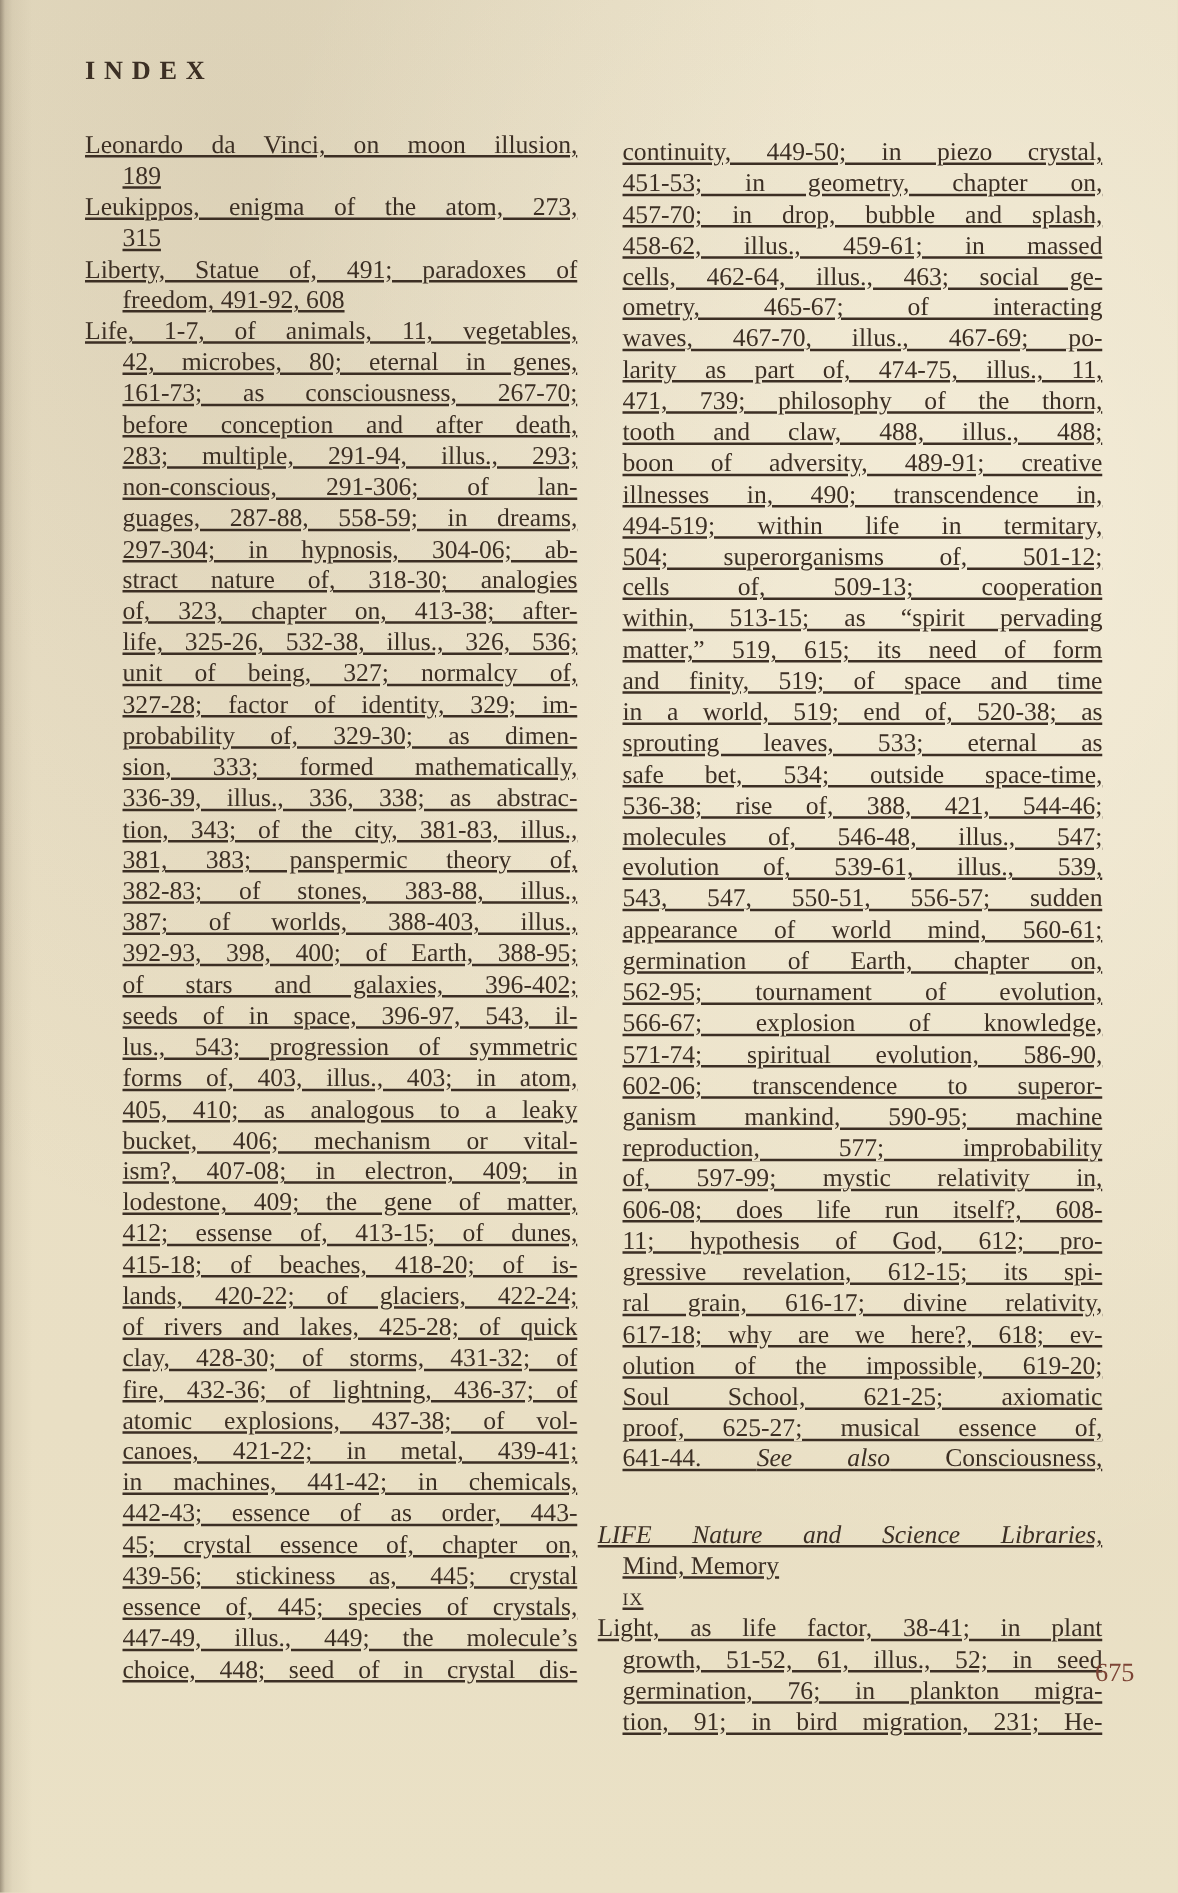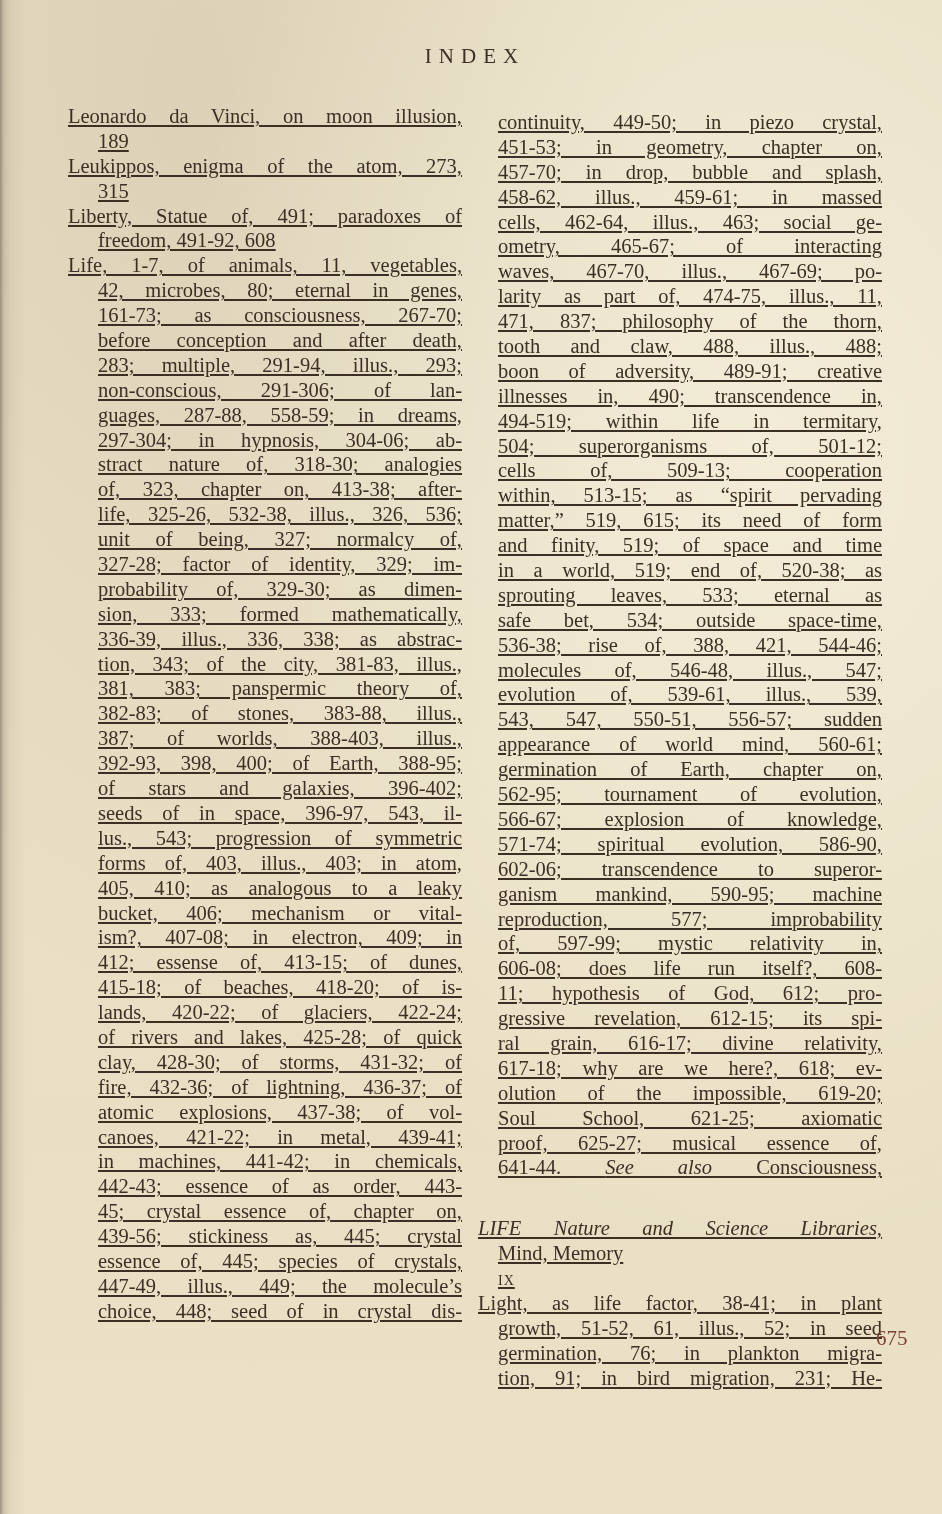--- a/index.html
+++ b/index.html
@@ -12,22 +12,21 @@
     position:absolute;inset:0;
     color:var(--ink,#3c2f24);
     background:
       linear-gradient(90deg, rgba(86,72,56,0.50) 0px, rgba(120,104,84,0.22) 4px, rgba(140,124,100,0.10) 10px, rgba(0,0,0,0) 26px),
       radial-gradient(ellipse at 82% 28%, rgba(255,251,238,0.45), rgba(255,251,238,0) 55%),
       radial-gradient(ellipse at 20% 8%, rgba(120,104,82,0.10), rgba(120,104,82,0) 45%),
       linear-gradient(180deg, #e7ddc2 0%, #eae0c6 35%, #e9dfc4 75%, #eae1c6 100%);
   }
   .hdr{
     position:absolute;top:44px;left:68px;width:814px;
-    text-align:center;
-    font-size:21px;font-weight:400;letter-spacing:7px;
+    font-size:21px;font-weight:700;letter-spacing:7px;
     color:var(--ink,#3c2f24);
   }
   .col{position:absolute;font-size:20.5px;text-decoration:underline;}
   .col-left{left:68px;top:104px;width:394px;}
   .col-right{left:478px;top:110px;width:404px;}
   .ln{
     height:24.9px;line-height:24.9px;overflow:hidden;
     text-align:left;white-space:normal;
   }
   .ln.j{text-align:justify;}
@@ -74,20 +73,21 @@
       <div class="ln ind j">382-83; of stones, 383-88, illus.,</div>
       <div class="ln ind j">387; of worlds, 388-403, illus.,</div>
       <div class="ln ind j">392-93, 398, 400; of Earth, 388-95;</div>
       <div class="ln ind j">of stars and galaxies, 396-402;</div>
       <div class="ln ind j">seeds of in space, 396-97, 543, il-</div>
       <div class="ln ind j">lus., 543; progression of symmetric</div>
       <div class="ln ind j">forms of, 403, illus., 403; in atom,</div>
       <div class="ln ind j">405, 410; as analogous to a leaky</div>
       <div class="ln ind j">bucket, 406; mechanism or vital-</div>
       <div class="ln ind j">ism?, 407-08; in electron, 409; in</div>
+      <div class="ln ind j">lodestone, 409; the gene of matter,</div>
       <div class="ln ind j">412; essense of, 413-15; of dunes,</div>
       <div class="ln ind j">415-18; of beaches, 418-20; of is-</div>
       <div class="ln ind j">lands, 420-22; of glaciers, 422-24;</div>
       <div class="ln ind j">of rivers and lakes, 425-28; of quick</div>
       <div class="ln ind j">clay, 428-30; of storms, 431-32; of</div>
       <div class="ln ind j">fire, 432-36; of lightning, 436-37; of</div>
       <div class="ln ind j">atomic explosions, 437-38; of vol-</div>
       <div class="ln ind j">canoes, 421-22; in metal, 439-41;</div>
       <div class="ln ind j">in machines, 441-42; in chemicals,</div>
       <div class="ln ind j">442-43; essence of as order, 443-</div>
@@ -99,21 +99,21 @@
     </div>
   <div class="col col-right">
       <div class="ln ind j">continuity, 449-50; in piezo crystal,</div>
       <div class="ln ind j">451-53; in geometry, chapter on,</div>
       <div class="ln ind j">457-70; in drop, bubble and splash,</div>
       <div class="ln ind j">458-62, illus., 459-61; in massed</div>
       <div class="ln ind j">cells, 462-64, illus., 463; social ge-</div>
       <div class="ln ind j">ometry, 465-67; of interacting</div>
       <div class="ln ind j">waves, 467-70, illus., 467-69; po-</div>
       <div class="ln ind j">larity as part of, 474-75, illus., 11,</div>
-      <div class="ln ind j">471, 837; philosophy of the thorn,</div>
+      <div class="ln ind j">471, 739; philosophy of the thorn,</div>
       <div class="ln ind j">tooth and claw, 488, illus., 488;</div>
       <div class="ln ind j">boon of adversity, 489-91; creative</div>
       <div class="ln ind j">illnesses in, 490; transcendence in,</div>
       <div class="ln ind j">494-519; within life in termitary,</div>
       <div class="ln ind j">504; superorganisms of, 501-12;</div>
       <div class="ln ind j">cells of, 509-13; cooperation</div>
       <div class="ln ind j">within, 513-15; as “spirit pervading</div>
       <div class="ln ind j">matter,” 519, 615; its need of form</div>
       <div class="ln ind j">and finity, 519; of space and time</div>
       <div class="ln ind j">in a world, 519; end of, 520-38; as</div>

